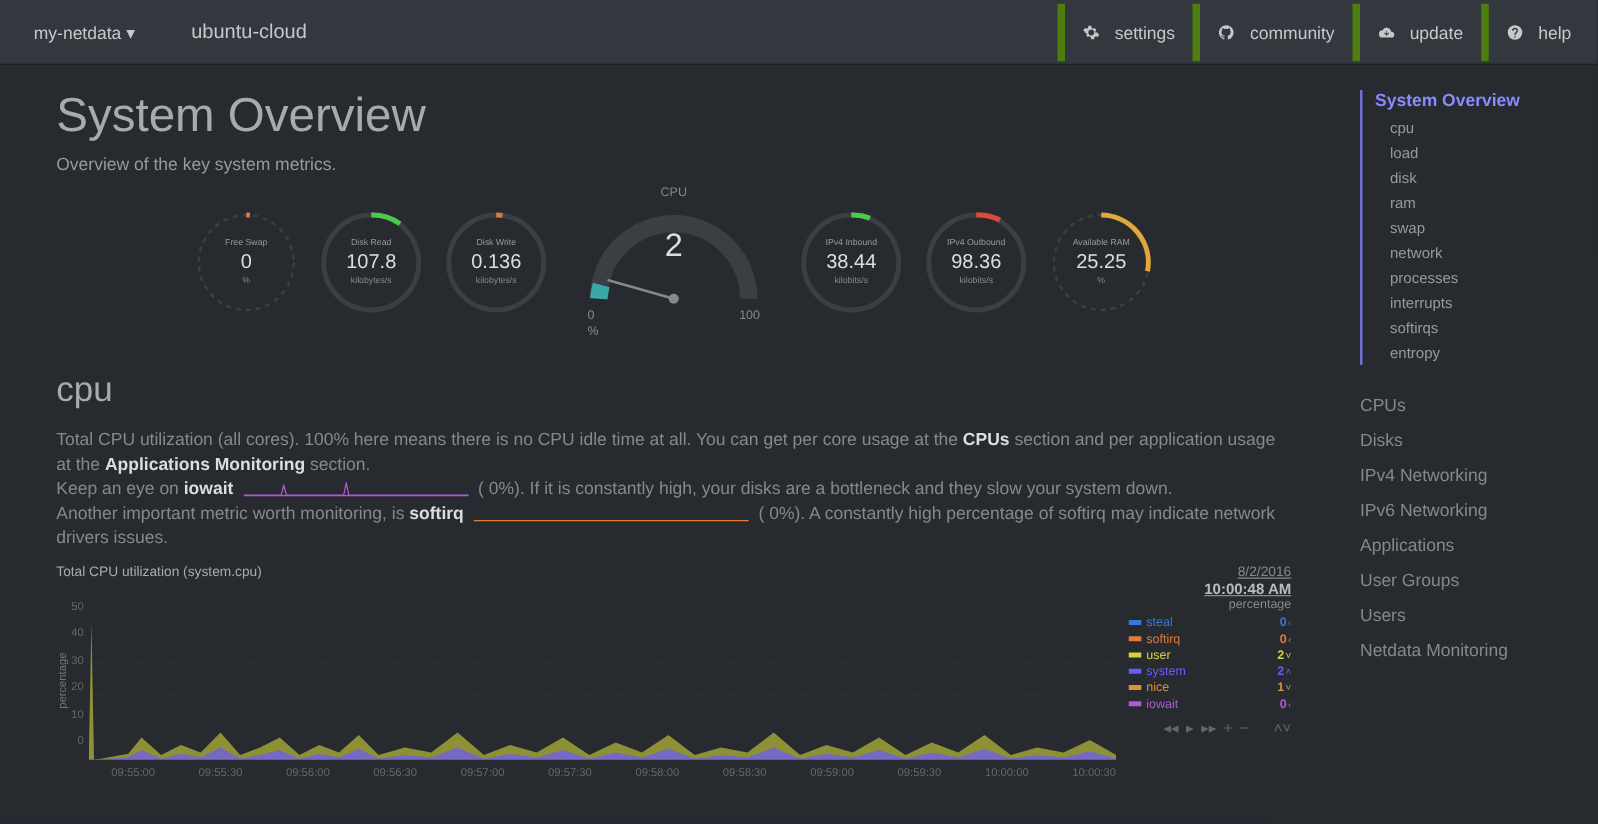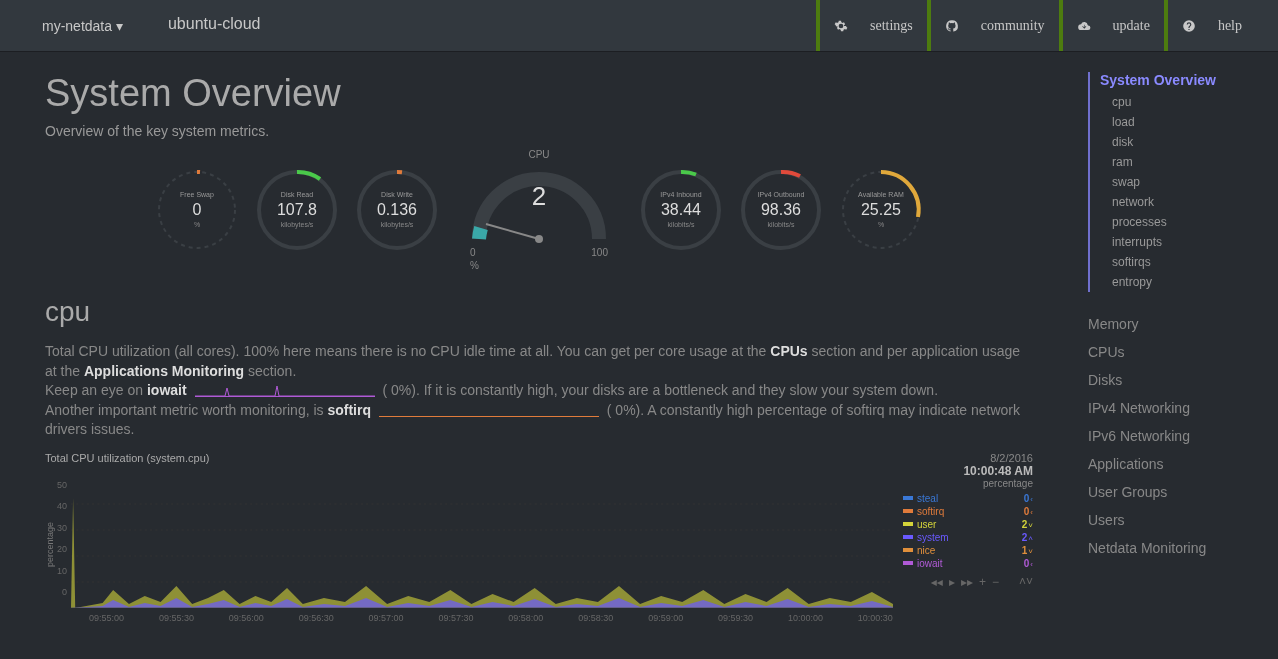--- a/index.html
+++ b/index.html
@@ -10,21 +10,22 @@
   font-size: 13px;
   width: 1278px;
   height: 659px;
   overflow: hidden;
 }
 .header {
   height: 52px;
   background: #32383e;
   border-bottom: 1px solid #1c1e22;
   display: flex;
-  padding: 0 22px;
+  align-items: center;
+  padding: 0 7px;
 }
 .dropdown-btn {
   background: transparent;
   border: none;
   color: #c8c8c8;
   padding: 15px 20px;
   cursor: pointer;
   font-size: 14px;
 }
 .host-name {
@@ -32,27 +33,26 @@
   font-size: 16px;
   color: #c8c8c8;
 }
 .header-right {
   margin-left: auto;
   display: flex;
 }
 .header-link {
   display: flex;
   align-items: center;
-  gap: 22px;
+  gap: 12px;
   padding: 15px 14px;
   color: #c8c8c8;
   font-size: 14px;
   cursor: pointer;
-  border-left: 4px solid #4d7c0f;
-  font-family: Liberation Serif, serif;
+  border-left: 6px solid #4d7c0f;
 }
 .header svg { width: 14px; height: 14px; fill: #c8c8c8; }
 .layout { display: flex; height: calc(100% - 52px); }
 .main {
   flex: 1;
   padding: 20px 45px;
   overflow: hidden;
 }
 h1 {
   font-size: 38px;
@@ -136,21 +136,21 @@
   margin: 0 4px;
   position: relative;
 }
 .chart-heading {
   display: flex;
   justify-content: space-between;
   font-size: 11px;
   color: #888;
 }
 .chart-title { color: #aaa; font-size: 11px; }
-.chart-time { text-align: right; }
+.chart-time { text-align: right; text-decoration: underline; }
 .chart-time .date { color: #888; }
 .chart-time .time { color: #bbb; font-weight: 600; font-size: 12px; }
 .chart-row { display: flex; gap: 10px; }
 .chart-area { flex: 1; display: flex; }
 .yaxis {
   display: flex;
   flex-direction: column;
   justify-content: space-between;
   align-items: flex-end;
   font-size: 9px;
@@ -492,21 +492,20 @@
           <div class="side-sub">ram</div>
           <div class="side-sub">swap</div>
           <div class="side-sub">network</div>
           <div class="side-sub">processes</div>
           <div class="side-sub">interrupts</div>
           <div class="side-sub">softirqs</div>
           <div class="side-sub">entropy</div>
         </div>
     </div>
     <div class="side-list" id="sidebar-sections">
-        <div class="side-item">Memory</div>
         <div class="side-item">CPUs</div>
         <div class="side-item">Disks</div>
         <div class="side-item">IPv4 Networking</div>
         <div class="side-item">IPv6 Networking</div>
         <div class="side-item">Applications</div>
         <div class="side-item">User Groups</div>
         <div class="side-item">Users</div>
         <div class="side-item">Netdata Monitoring</div>
       </div>
   </div>

